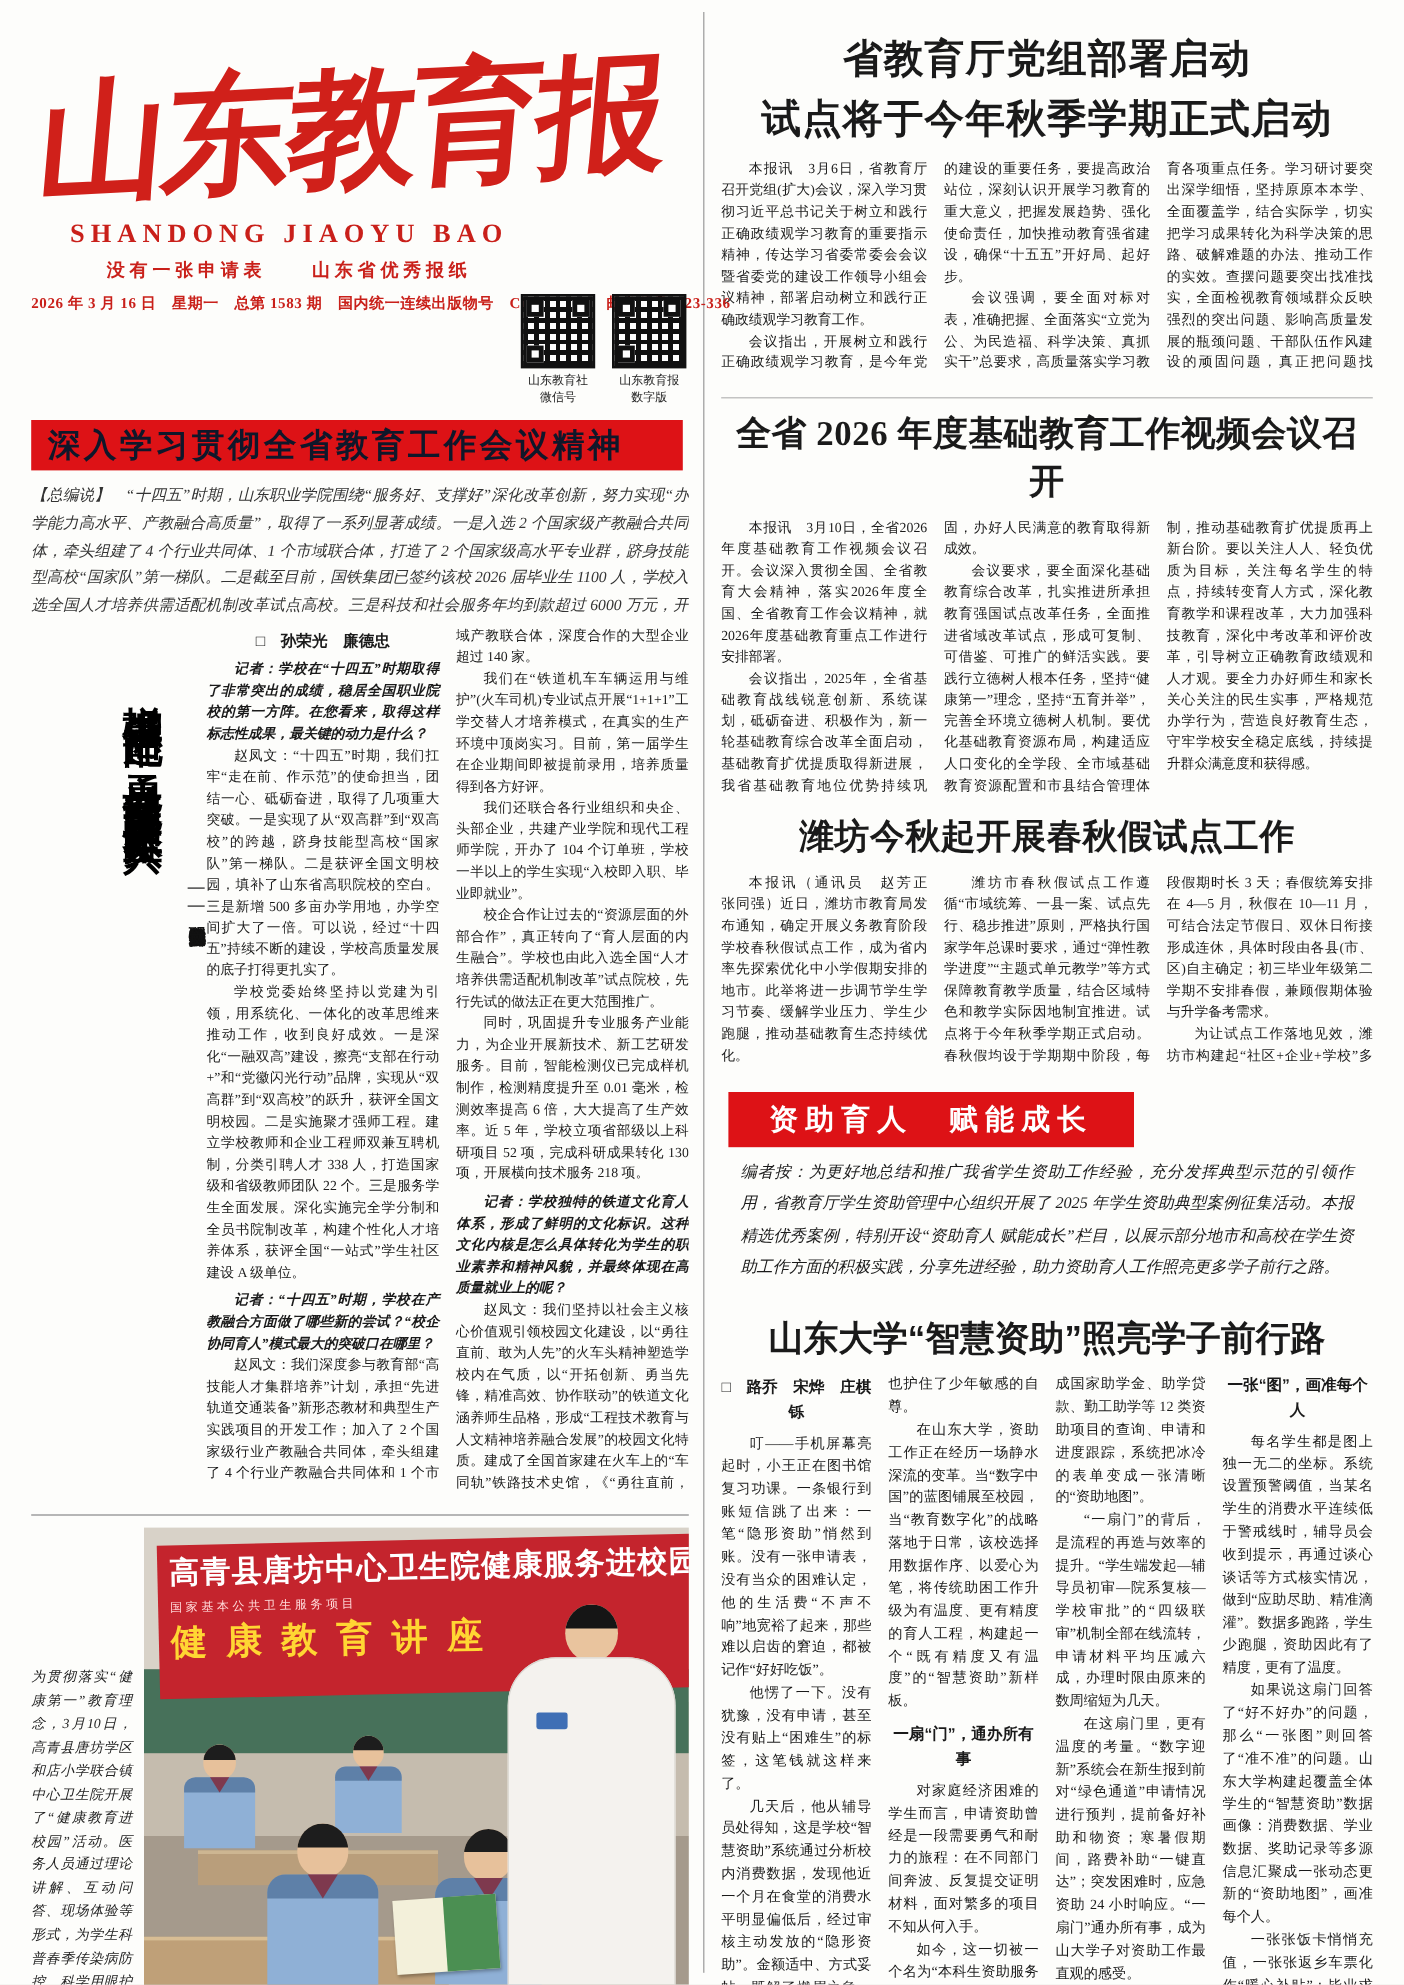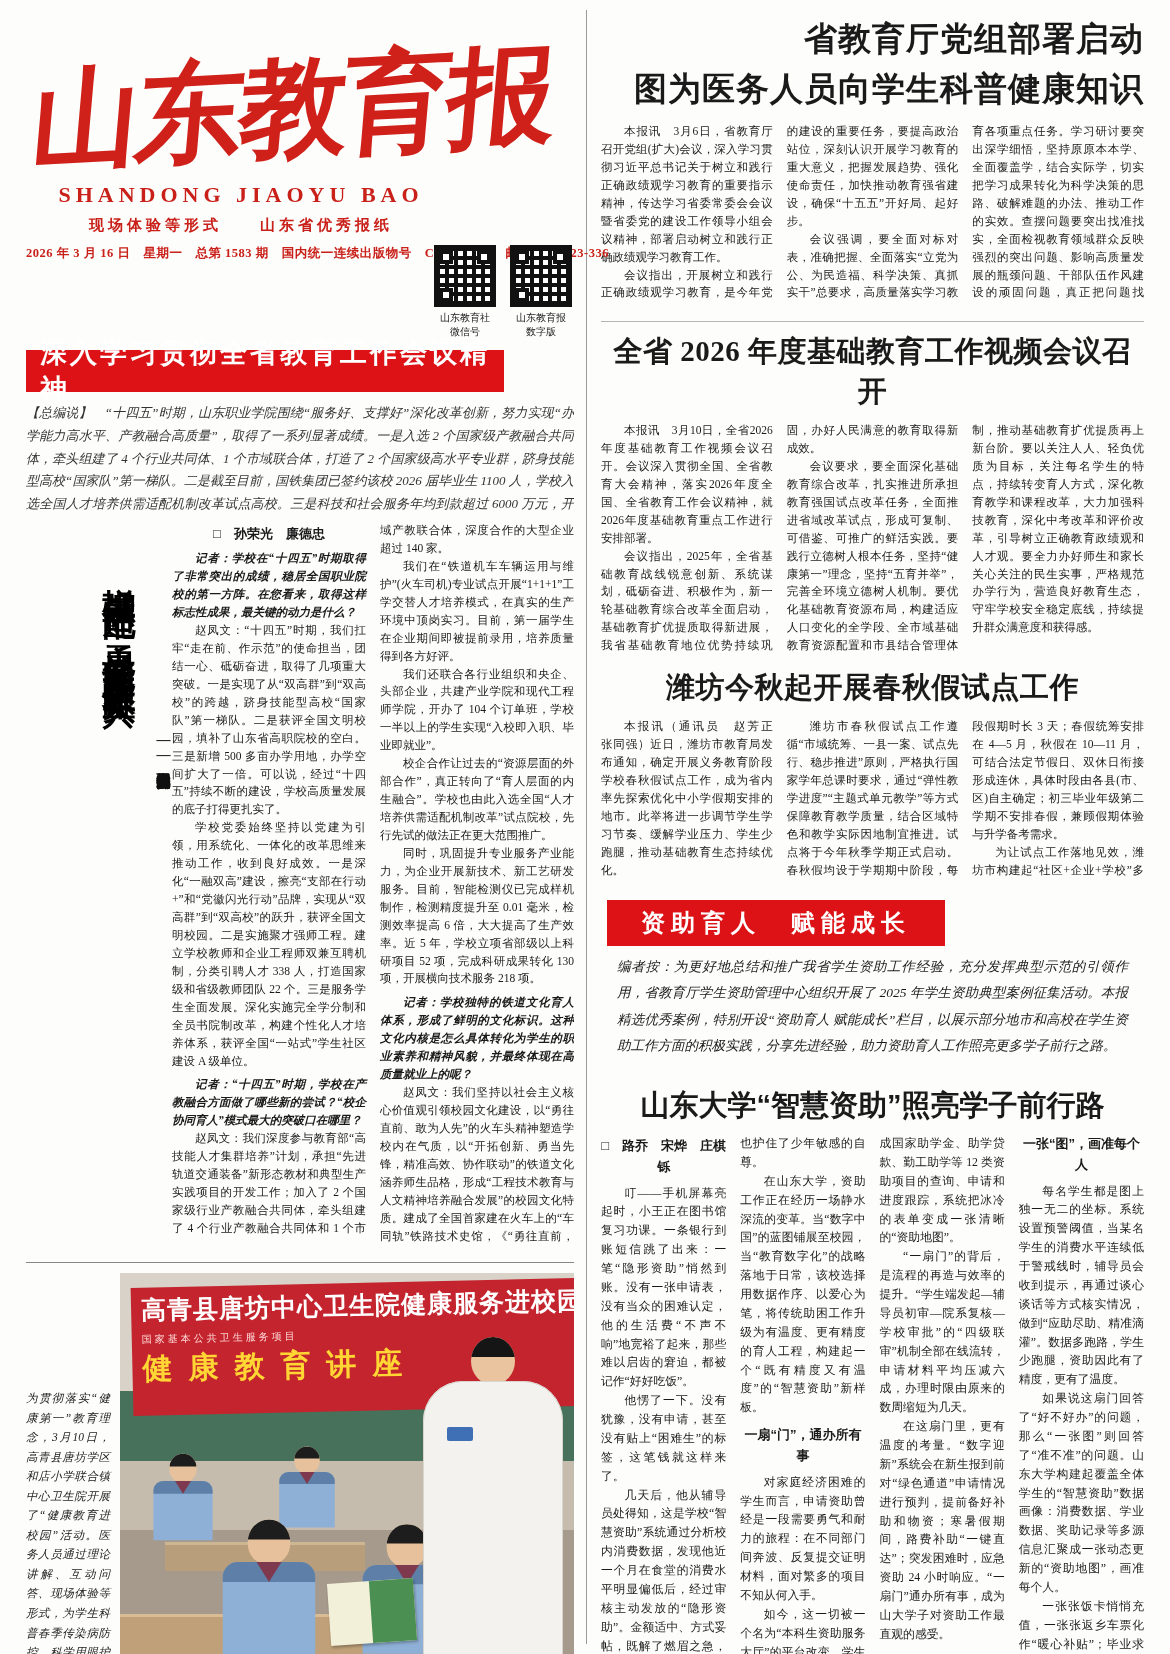--- a/index.html
+++ b/index.html
@@ -21,21 +21,21 @@
   .mh-date{color:#c9201a;font-weight:bold;font-size:12.5px;margin-top:10px;letter-spacing:0.5px;white-space:nowrap;}
   .qr-wrap{position:absolute;right:2px;bottom:4px;display:flex;gap:14px;}
   .qr{width:62px;text-align:center;}
   .qr-box{width:58px;height:58px;margin:0 auto;border:2px solid #111;position:relative;
           background:
             repeating-linear-gradient(0deg,#111 0 4px,transparent 4px 9px),
             repeating-linear-gradient(90deg,#111 0 4px,#fff 4px 9px);}
   .qr-eye{position:absolute;width:14px;height:14px;background:#fff;border:4px solid #111;box-sizing:border-box;}
   .qr-label{font-size:10px;line-height:1.35;margin-top:4px;color:#222;}
   
-  .red-banner{margin-top:8px;width:478px;height:42px;background:#dd1216;color:#ffffff;
+  .red-banner{margin-top:8px;width:543px;height:42px;background:#dd1216;color:#0f172a;
               font-family:"Liberation Sans",sans-serif;font-weight:900;font-size:27px;
               letter-spacing:3px;display:flex;align-items:center;padding-left:14px;box-sizing:border-box;}
   .editor-note{margin-top:10px;font-size:13px;line-height:1.75;font-style:italic;color:#333;
                text-align:justify;height:116px;overflow:hidden;}
   
   .interview{display:flex;margin-top:4px;height:732px;overflow:hidden;}
   .vhead{flex:0 0 112px;writing-mode:vertical-rl;text-orientation:upright;
          font-family:"Liberation Sans",sans-serif;font-weight:900;font-size:33px;
          letter-spacing:4px;line-height:1.15;padding-top:40px;box-sizing:border-box;color:#000;}
   .vhead .gap{display:inline-block;height:34px;}
@@ -74,21 +74,21 @@
   .nurse .head{width:44px;height:48px;border-radius:50%;background:#e9c49e;margin:0 auto;position:relative;overflow:hidden;}
   .nurse .head:before{content:"";position:absolute;top:0;left:0;right:0;height:20px;background:#151515;border-radius:50% 50% 0 0;}
   .nurse .coat{width:140px;height:300px;background:#f4f2ee;border-radius:40px 40px 0 0;margin:-4px auto 0;
                box-shadow:inset 0 0 0 1px #d8d5cf;position:relative;}
   .nurse .coat:before{content:"";position:absolute;top:46px;left:24px;width:26px;height:14px;background:#3f6fb5;border-radius:2px;}
   .pamphlet{position:absolute;left:46%;bottom:58px;width:86px;height:62px;background:#f3f0da;
             transform:rotate(-4deg);box-shadow:1px 2px 3px rgba(0,0,0,.3);}
   .pamphlet:before{content:"";position:absolute;right:0;top:0;width:44px;height:100%;background:#4b8f52;}
   
   .h1{font-family:"Liberation Sans",sans-serif;font-weight:900;font-size:33px;line-height:1.5;
-      text-align:right;letter-spacing:1px;margin:4px 0 10px;}
+      text-align:center;letter-spacing:1px;margin:14px 0 10px;}
   .h-serif{font-family:"Liberation Serif",serif;font-weight:900;text-align:center;letter-spacing:0.5px;}
   .h2{font-size:29px;margin:10px 0 10px;}
   .h3{font-size:29px;margin:8px 0 10px;}
   .h4{font-family:"Liberation Sans",sans-serif;font-weight:900;font-size:29px;text-align:center;margin:10px 0 8px;}
   .art{column-gap:14px;column-fill:auto;font-size:11.5px;line-height:1.56;overflow:hidden;}
   .a1{column-count:3;height:190px;}
   .a2{column-count:3;height:238px;}
   .a3{column-count:3;height:170px;}
   .a4{column-count:4;height:556px;font-size:11.8px;line-height:1.6;}
   .hrule{border:0;border-top:1px solid #b5b5b5;margin:8px 0;}
@@ -100,21 +100,21 @@
 </head>
 <body>
 
 <div class="page">
 
   <div class="col-left">
 
     <div class="masthead">
       <div class="mh-title">山东教育报</div>
       <div class="mh-en">SHANDONG  JIAOYU  BAO</div>
-      <div class="mh-manager">现场体验等形式　　山东省优秀报纸</div>
+      <div class="mh-manager">没有一张申请表　　山东省优秀报纸</div>
       <div class="mh-date">2026 年 3 月 16 日　星期一　总第 1583 期　国内统一连续出版物号　CN 37-0019　邮发代号　23-336</div>
       <div class="qr-wrap">
         <div class="qr">
           <div class="qr-box">
             <span class="qr-eye" style="top:3px;left:3px"></span>
             <span class="qr-eye" style="top:3px;right:3px"></span>
             <span class="qr-eye" style="bottom:3px;left:3px"></span>
           </div>
           <div class="qr-label">
             <div>山东教育社</div>
@@ -198,21 +198,21 @@
         </div>
         <div class="pamphlet"></div>
       </div>
     </div>
   </div>
 
   <div class="col-right">
 
     <div class="h1">
       <div>省教育厅党组部署启动</div>
-      <div>图为医务人员向学生科普健康知识</div>
+      <div>试点将于今年秋季学期正式启动</div>
     </div>
     <div class="art a1">
         <p>本报讯　3月6日，省教育厅召开党组(扩大)会议，深入学习贯彻习近平总书记关于树立和践行正确政绩观学习教育的重要指示精神，传达学习省委常委会会议暨省委党的建设工作领导小组会议精神，部署启动树立和践行正确政绩观学习教育工作。</p>
         <p>会议指出，开展树立和践行正确政绩观学习教育，是今年党的建设的重要任务，要提高政治站位，深刻认识开展学习教育的重大意义，把握发展趋势、强化使命责任，加快推动教育强省建设，确保“十五五”开好局、起好步。</p>
         <p>会议强调，要全面对标对表，准确把握、全面落实“立党为公、为民造福、科学决策、真抓实干”总要求，高质量落实学习教育各项重点任务。学习研讨要突出深学细悟，坚持原原本本学、全面覆盖学，结合实际学，切实把学习成果转化为科学决策的思路、破解难题的办法、推动工作的实效。查摆问题要突出找准找实，全面检视教育领域群众反映强烈的突出问题、影响高质量发展的瓶颈问题、干部队伍作风建设的顽固问题，真正把问题找准、把根源挖深。整改整治要突出真改实改，坚持立行立改，聚焦重点、提高标准，以高标准整改推动整体工作水平提升。建章立制要突出常态长效，健全完善符合高质量发展要求、体现正确政绩导向的制度体系，形成重实干、重实绩、重实效的鲜明导向，真正实现靠制度管人、管事、管长远。开门教育要突出群众满意，主动深入基层、深入学校、深入师生听取群众意见、接受群众监督，办好教育民生实事，切实满足群众合理需求。要加强组织领导、注重结合融入、强化宣传引导，以推动教育高质量发展的实绩检验学习教育成效。</p>
       </div>
 
     <hr class="hrule">
 
     <div class="h-serif h2">全省 2026 年度基础教育工作视频会议召开</div>

